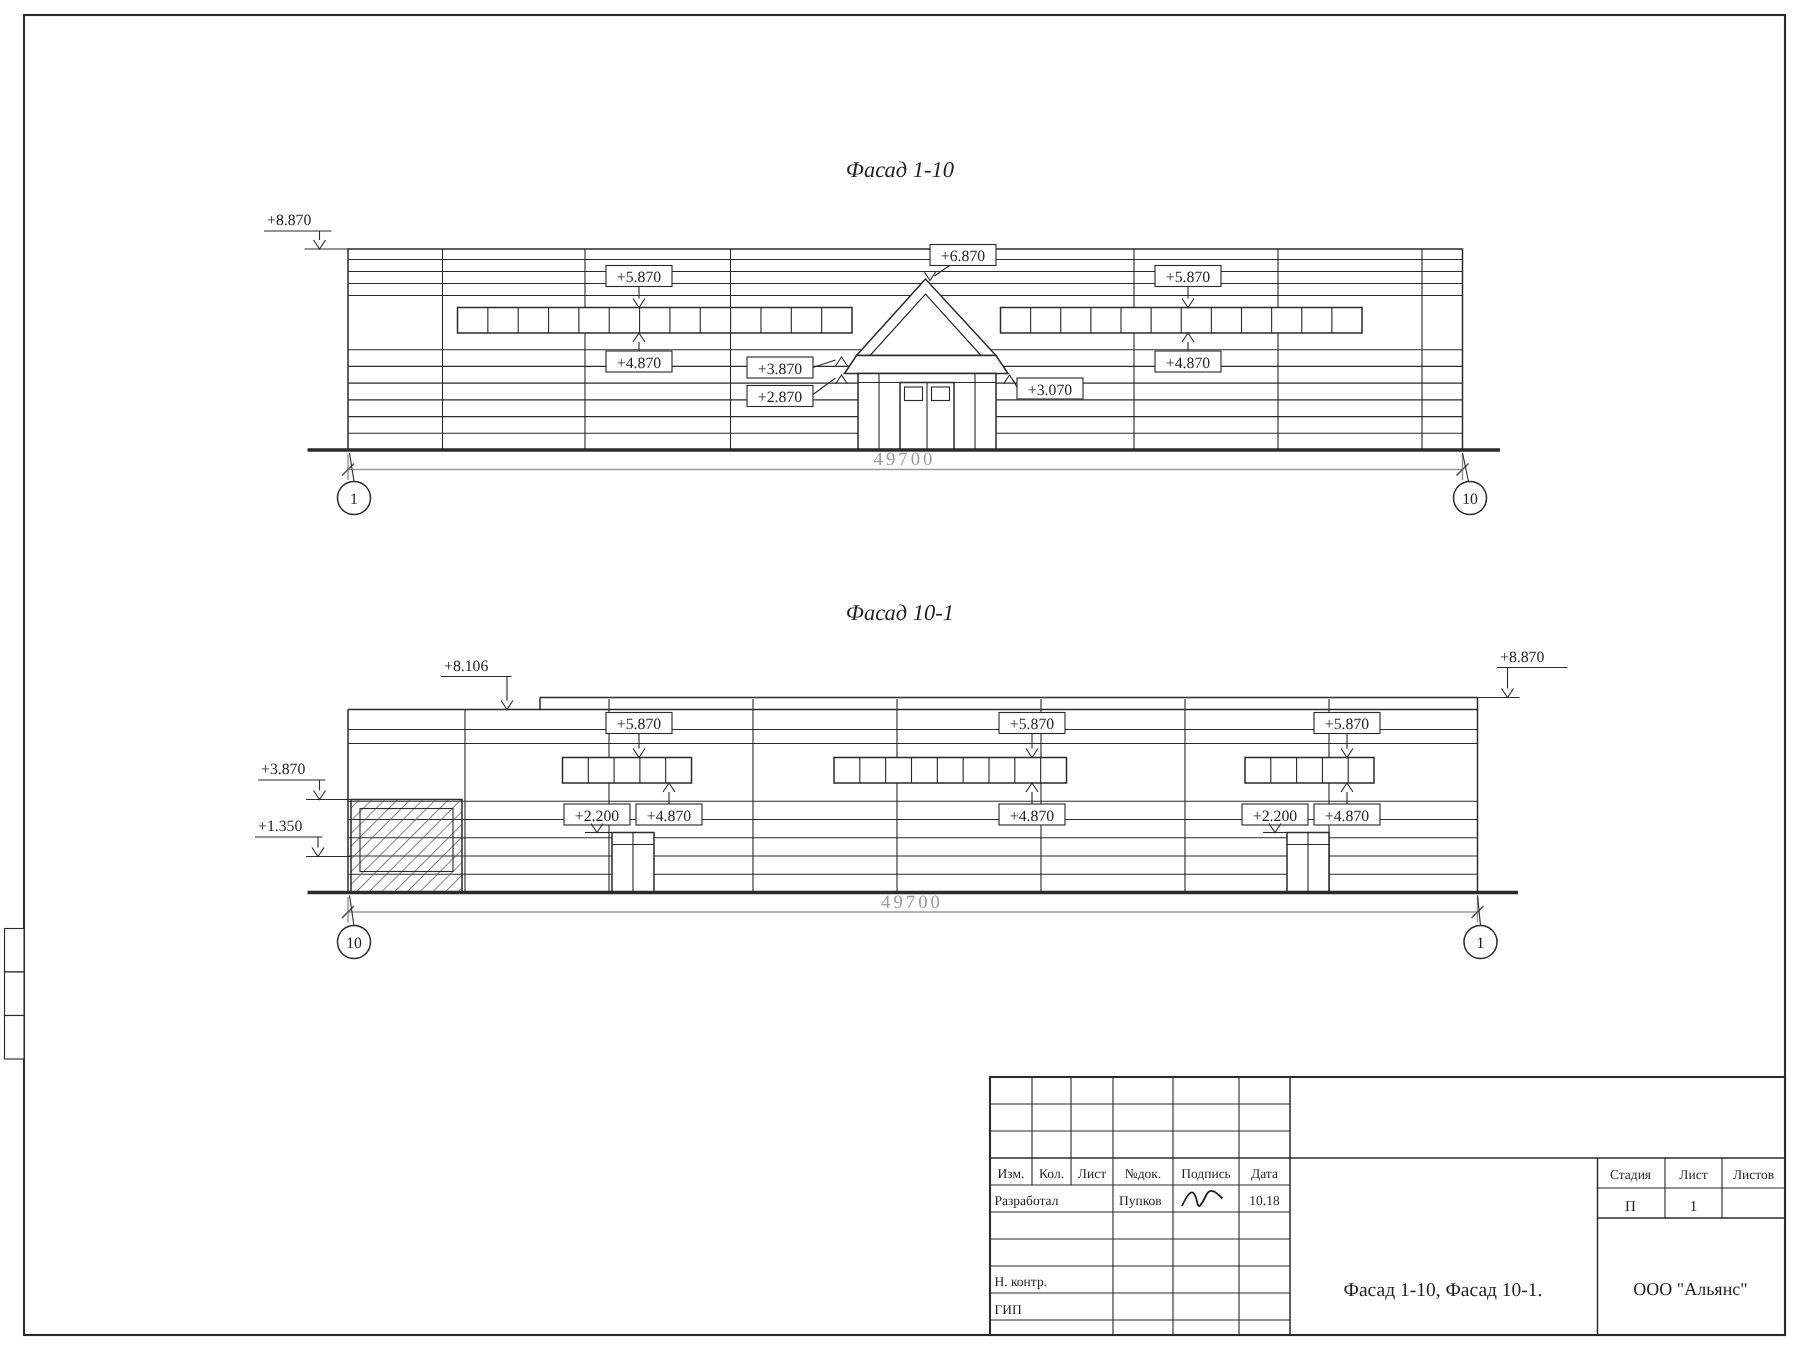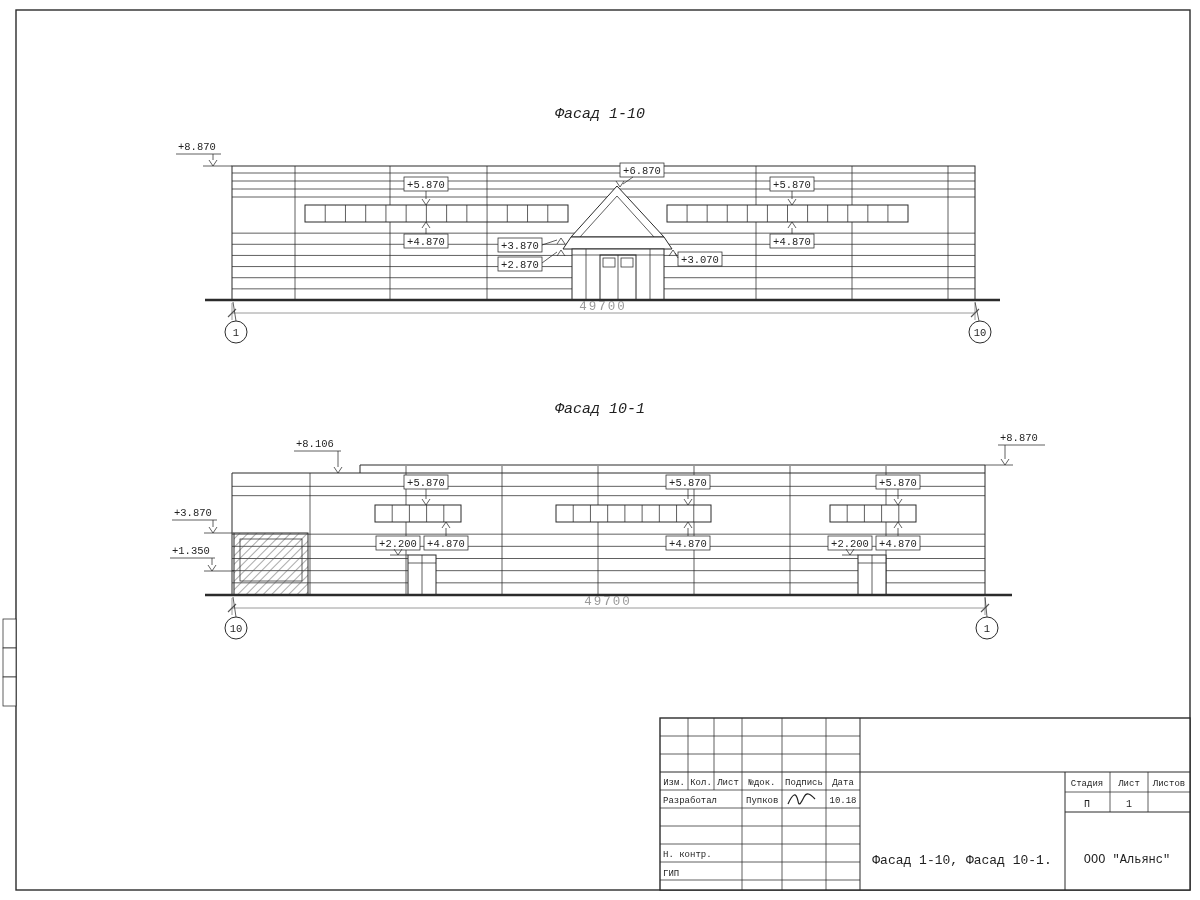--- a/index.html
+++ b/index.html
@@ -1,17 +1,17 @@
 <!DOCTYPE html>
 <html><head>
 <meta charset="utf-8">
 <style>
   html,body{margin:0;padding:0;background:#ffffff;}
   .sheet{position:relative;width:1200px;height:900px;background:#ffffff;overflow:hidden;
-         font-family:Liberation Mono, monospace;}
+         font-family:Liberation Serif, serif;}
   svg{position:absolute;left:0;top:0;}
   .ln{stroke:#2b2b2b;stroke-width:1;fill:none;}
   .thin{stroke-width:0.75;}
   .frame{stroke:#2b2b2b;stroke-width:1.4;fill:none;}
   .thick{stroke:#2b2b2b;stroke-width:2.4;fill:none;}
   .white{fill:#ffffff;}
   .dimln{stroke:#9a9a9a;stroke-width:1;fill:none;}
   .tick{stroke:#555;stroke-width:1.1;fill:none;}
   text{fill:#1f1f1f;}
   .t-title{font-size:15px;font-style:italic;}

